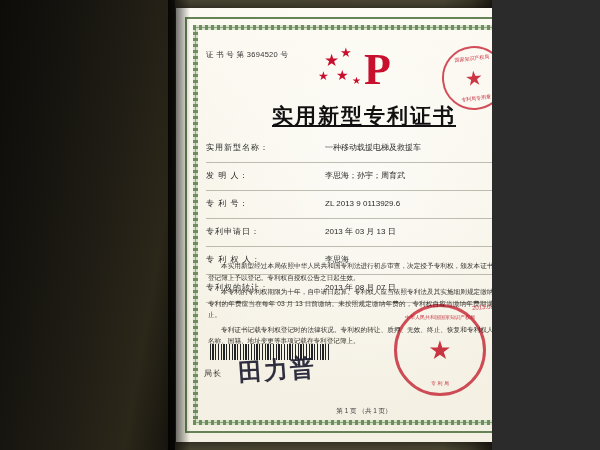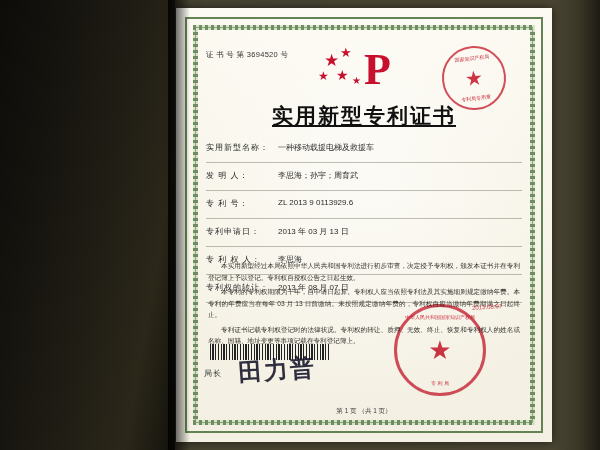--- a/index.html
+++ b/index.html
@@ -6,21 +6,21 @@
     margin: 0;
     padding: 0;
     width: 600px;
     height: 450px;
     overflow: hidden;
     background: #2b2b2b;
     font-family: "Liberation Sans", sans-serif;
   }
   #scene {
     position: relative;
-    width: 600px;
+    width: 492px;
     height: 450px;
     background: linear-gradient(90deg,#17150f 0%, #221f18 6%, #2e2a20 10%, #1a1813 13%, #0f0e0b 16%, #171512 19%, #2a281f 22%, #3a3629 26%, #45412f 30%, #4a4533 34%, #4c4734 100%);
     overflow: hidden;
   }
   
   .bg-left {
     position: absolute;
     left: 0; top: 0; width: 175px; height: 450px;
     background: linear-gradient(100deg,#0d0c09 0%, #15130e 25%, #201d15 55%, #2b2719 80%, #14120d 100%);
   }
@@ -133,23 +133,24 @@
   }
 
   .fields {
     position: absolute;
     left: 6px; right: 6px; top: 110px;
     font-size: 8px;
     color: #2a2a2a;
   }
   .field-row {
     display: flex;
-    align-items: flex-start;
+    align-items: center;
     margin-bottom: 9px;
     white-space: nowrap;
+    gap: 47px;
   }
   .field-label {
     width: 72px;
     flex: none;
     letter-spacing: 1px;
   }
   .field-value {
     flex: 1;
   }
   .rule {

